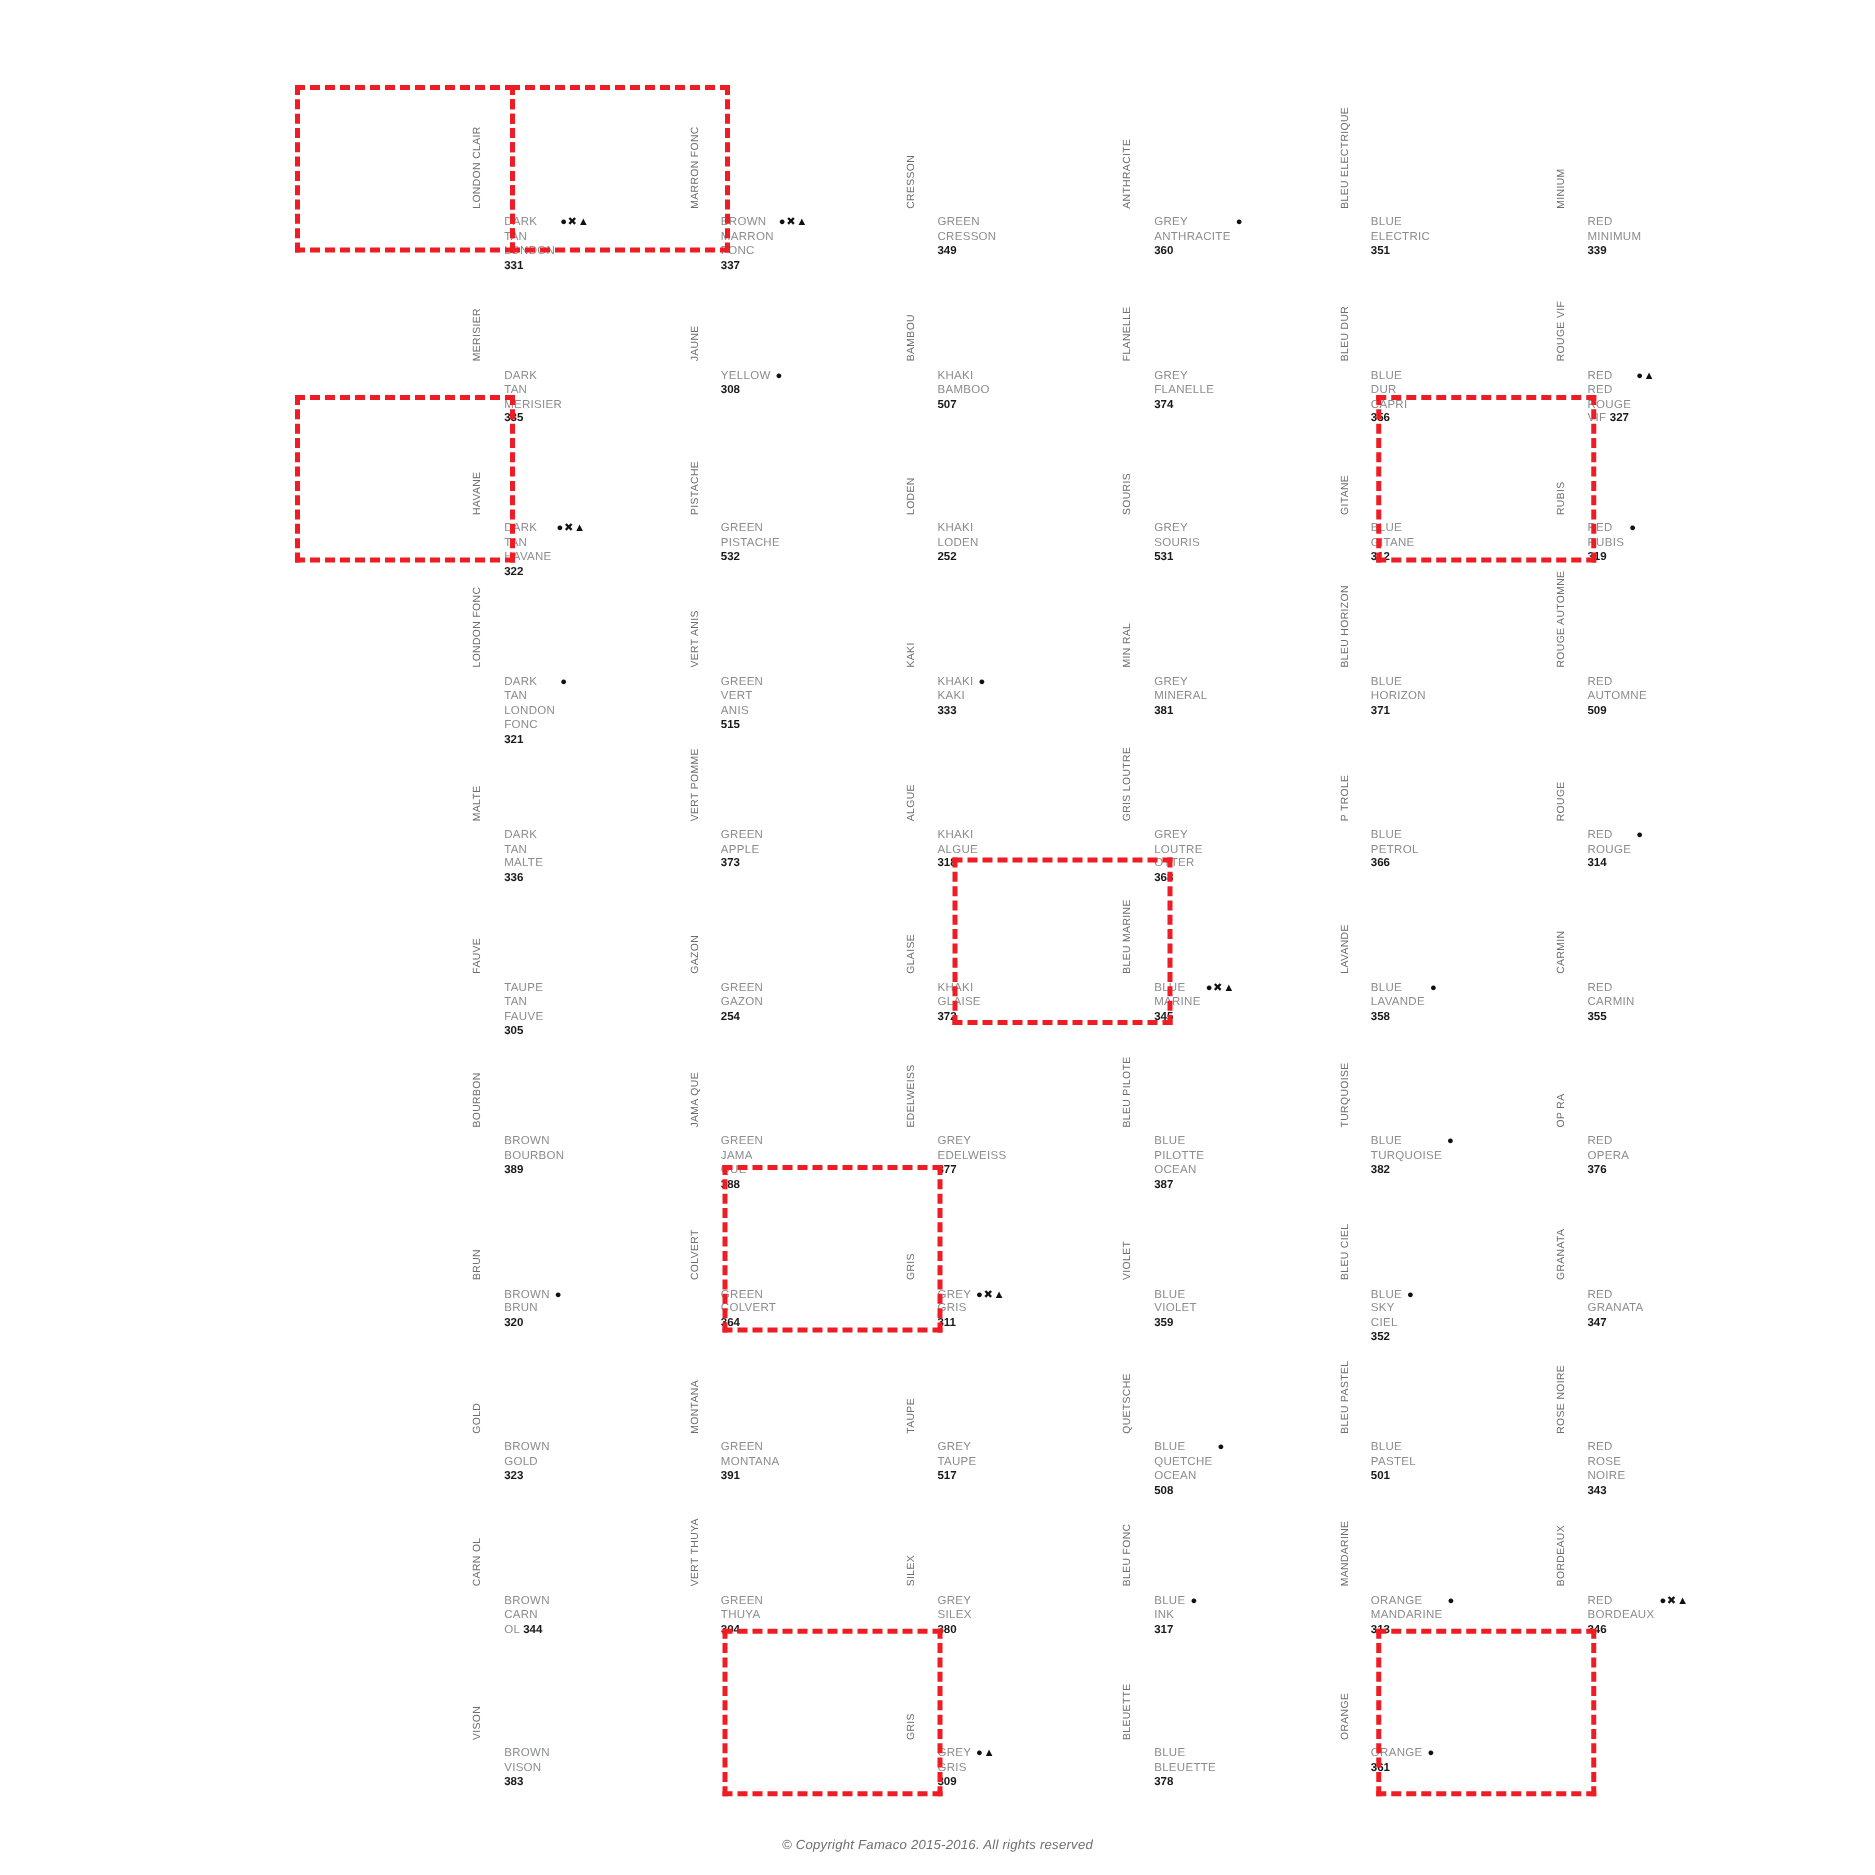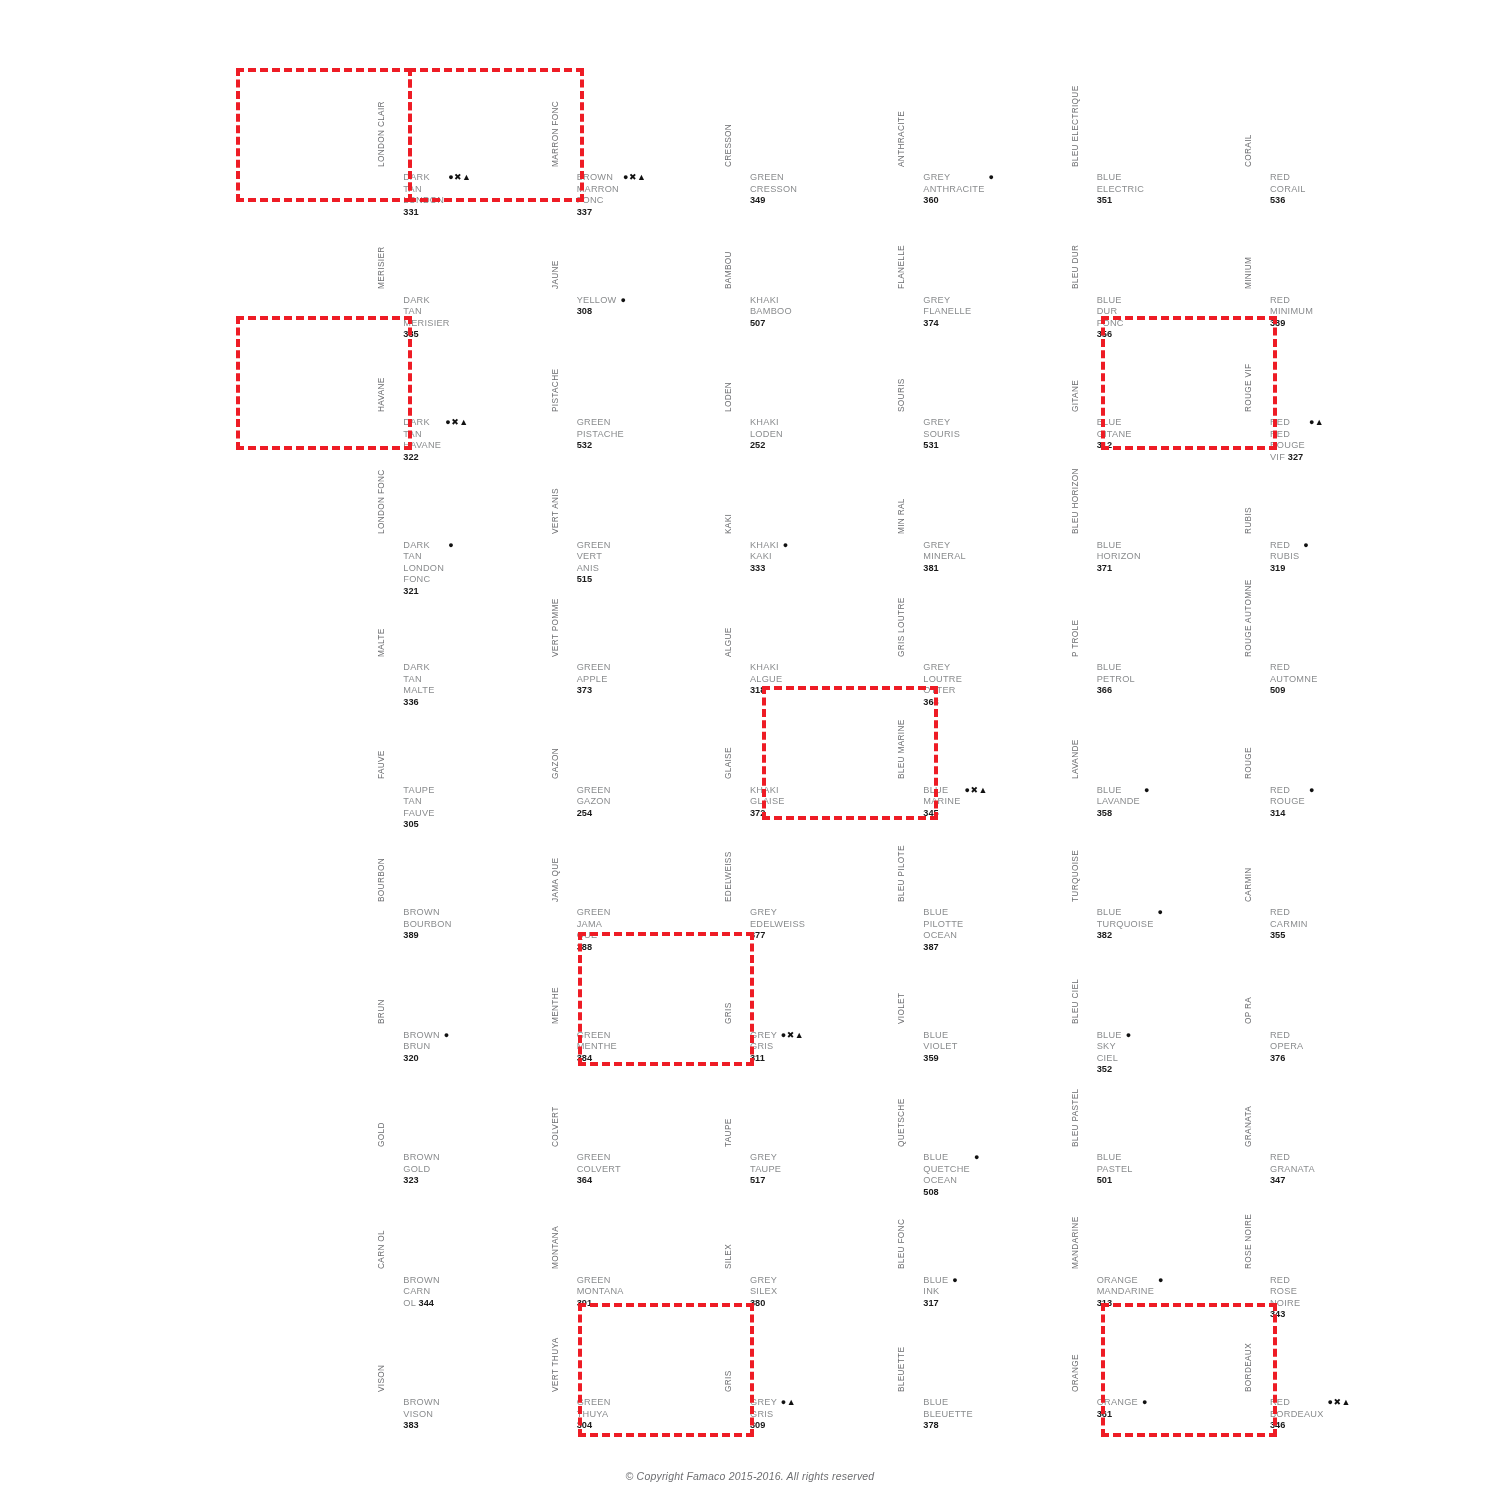--- a/index.html
+++ b/index.html
@@ -252,28 +252,20 @@
         </div>
         <div class="cell">
           <div class="vlabel">JAMA QUE</div>
           <div class="swatch" style="background: rgb(0, 146, 134);"></div>
           <div class="caption">
             <div class="cname"><span>GREEN JAMA QUE</span> <b>388</b></div>
             <div class="syms"></div>
           </div>
         </div>
         <div class="cell">
-          <div class="vlabel">MENTHE</div>
-          <div class="swatch" style="background: rgb(13, 155, 133);"></div>
-          <div class="caption">
-            <div class="cname"><span>GREEN MENTHE</span> <b>384</b></div>
-            <div class="syms"></div>
-          </div>
-        </div>
-        <div class="cell">
           <div class="vlabel">COLVERT</div>
           <div class="swatch" style="background: rgb(4, 106, 91);"></div>
           <div class="caption">
             <div class="cname"><span>GREEN COLVERT</span> <b>364</b></div>
             <div class="syms"></div>
           </div>
         </div>
         <div class="cell">
           <div class="vlabel">MONTANA</div>
           <div class="swatch" style="background: rgb(10, 84, 52);"></div>
@@ -477,21 +469,21 @@
           <div class="swatch" style="background: rgb(13, 67, 128);"></div>
           <div class="caption">
             <div class="cname"><span>BLUE ELECTRIC</span> <b>351</b></div>
             <div class="syms"></div>
           </div>
         </div>
         <div class="cell">
           <div class="vlabel">BLEU DUR</div>
           <div class="swatch" style="background: rgb(39, 72, 157);"></div>
           <div class="caption">
-            <div class="cname"><span>BLUE DUR FONC</span> <b>356</b></div>
+            <div class="cname"><span>BLUE DUR CAPRI</span> <b>356</b></div>
             <div class="syms"></div>
           </div>
         </div>
         <div class="cell">
           <div class="vlabel">GITANE</div>
           <div class="swatch" style="background: rgb(0, 91, 163);"></div>
           <div class="caption">
             <div class="cname"><span>BLUE GITANE</span> <b>312</b></div>
             <div class="syms"></div>
           </div>
@@ -555,28 +547,20 @@
         <div class="cell">
           <div class="vlabel">ORANGE</div>
           <div class="swatch" style="background: rgb(234, 97, 23);"></div>
           <div class="caption">
             <div class="cname"><span>ORANGE</span> <b>361</b></div>
             <div class="syms">●</div>
           </div>
         </div>
       </div>
       <div class="col">
-        <div class="cell">
-          <div class="vlabel">CORAIL</div>
-          <div class="swatch" style="background: rgb(237, 106, 94);"></div>
-          <div class="caption">
-            <div class="cname"><span>RED CORAIL</span> <b>536</b></div>
-            <div class="syms"></div>
-          </div>
-        </div>
         <div class="cell">
           <div class="vlabel">MINIUM</div>
           <div class="swatch" style="background: rgb(171, 36, 24);"></div>
           <div class="caption">
             <div class="cname"><span>RED MINIMUM</span> <b>339</b></div>
             <div class="syms"></div>
           </div>
         </div>
         <div class="cell">
           <div class="vlabel">ROUGE VIF</div>

